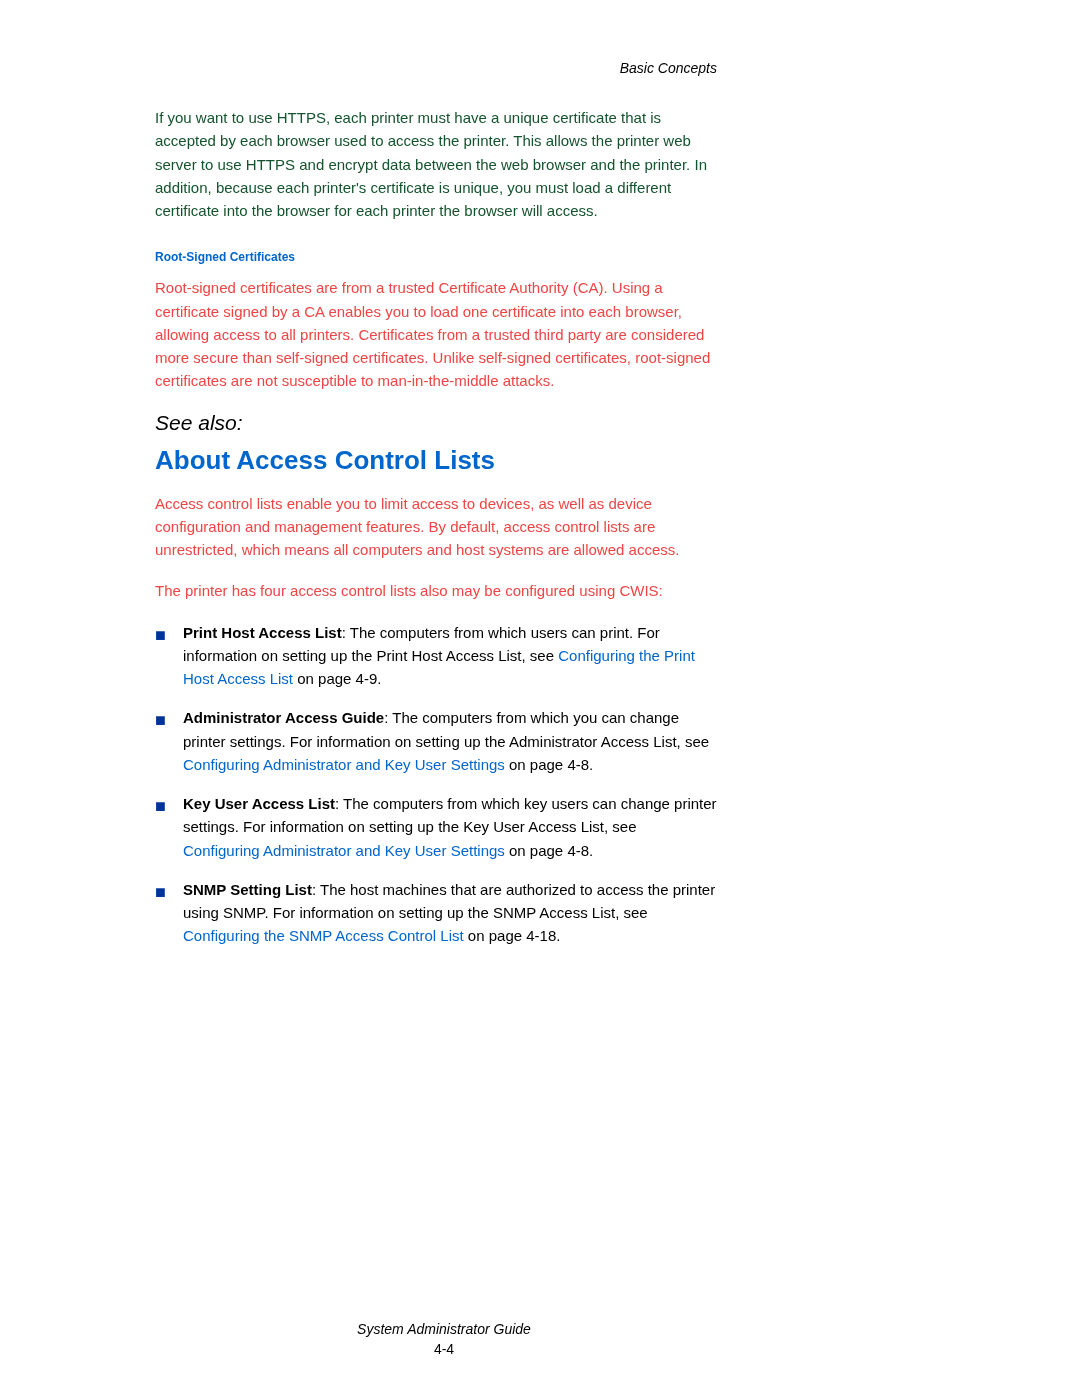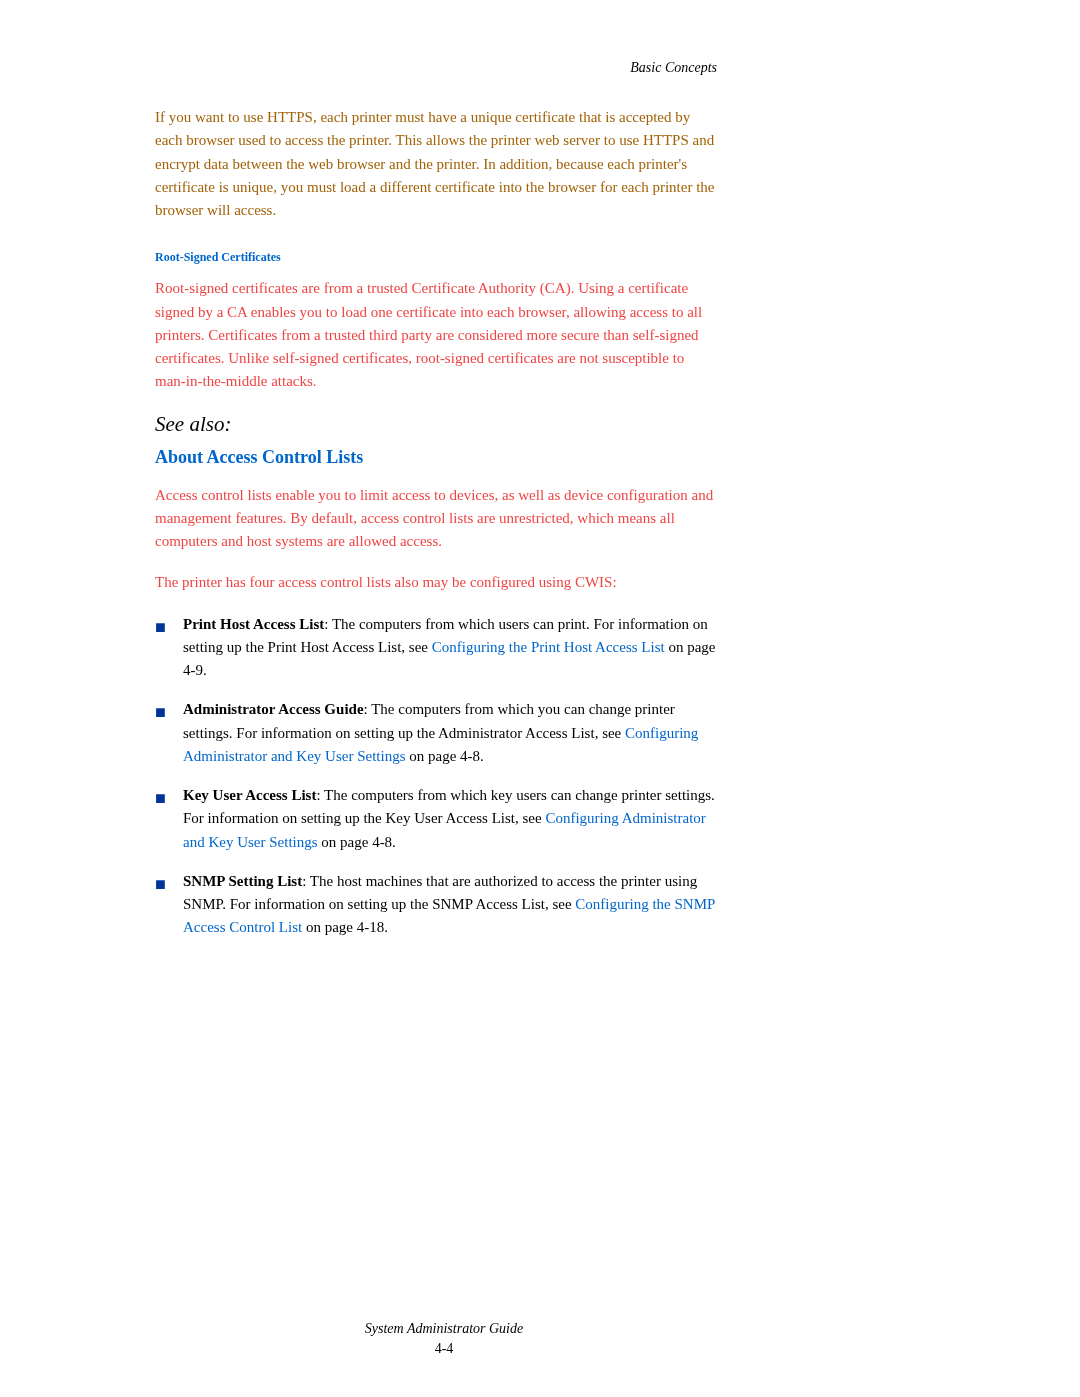--- a/index.html
+++ b/index.html
@@ -17,35 +17,34 @@
       min-height: 1397px;
       position: relative;
     }
 
     .page-container {
       width: 872px;
       min-height: 1397px;
       background: #ffffff;
       padding: 60px 155px 113px 155px;
       position: relative;
-      font-family: Liberation Serif, serif;
     }
 
     .header-right {
       text-align: right;
       font-style: italic;
       font-size: 14px;
       color: #000000;
       margin-bottom: 30px;
     }
 
     .intro-paragraph {
       font-size: 15px;
       line-height: 1.55;
-      color: #a16207;
+      color: #14532d;
       margin-bottom: 28px;
     }
 
     .subsection-heading {
       font-size: 12px;
       font-weight: bold;
       color: #0066cc;
       margin-bottom: 12px;
     }
 
@@ -71,21 +70,21 @@
     .see-also-links div {
       margin-bottom: 4px;
     }
 
     a, .link {
       color: #0066cc;
       text-decoration: none;
     }
 
     .main-section-heading {
-      font-size: 18px;
+      font-size: 26px;
       font-weight: bold;
       color: #0066cc;
       margin-bottom: 16px;
       margin-top: 8px;
     }
 
     .bullet-list {
       list-style: none;
       padding-left: 0;
       margin-bottom: 18px;

